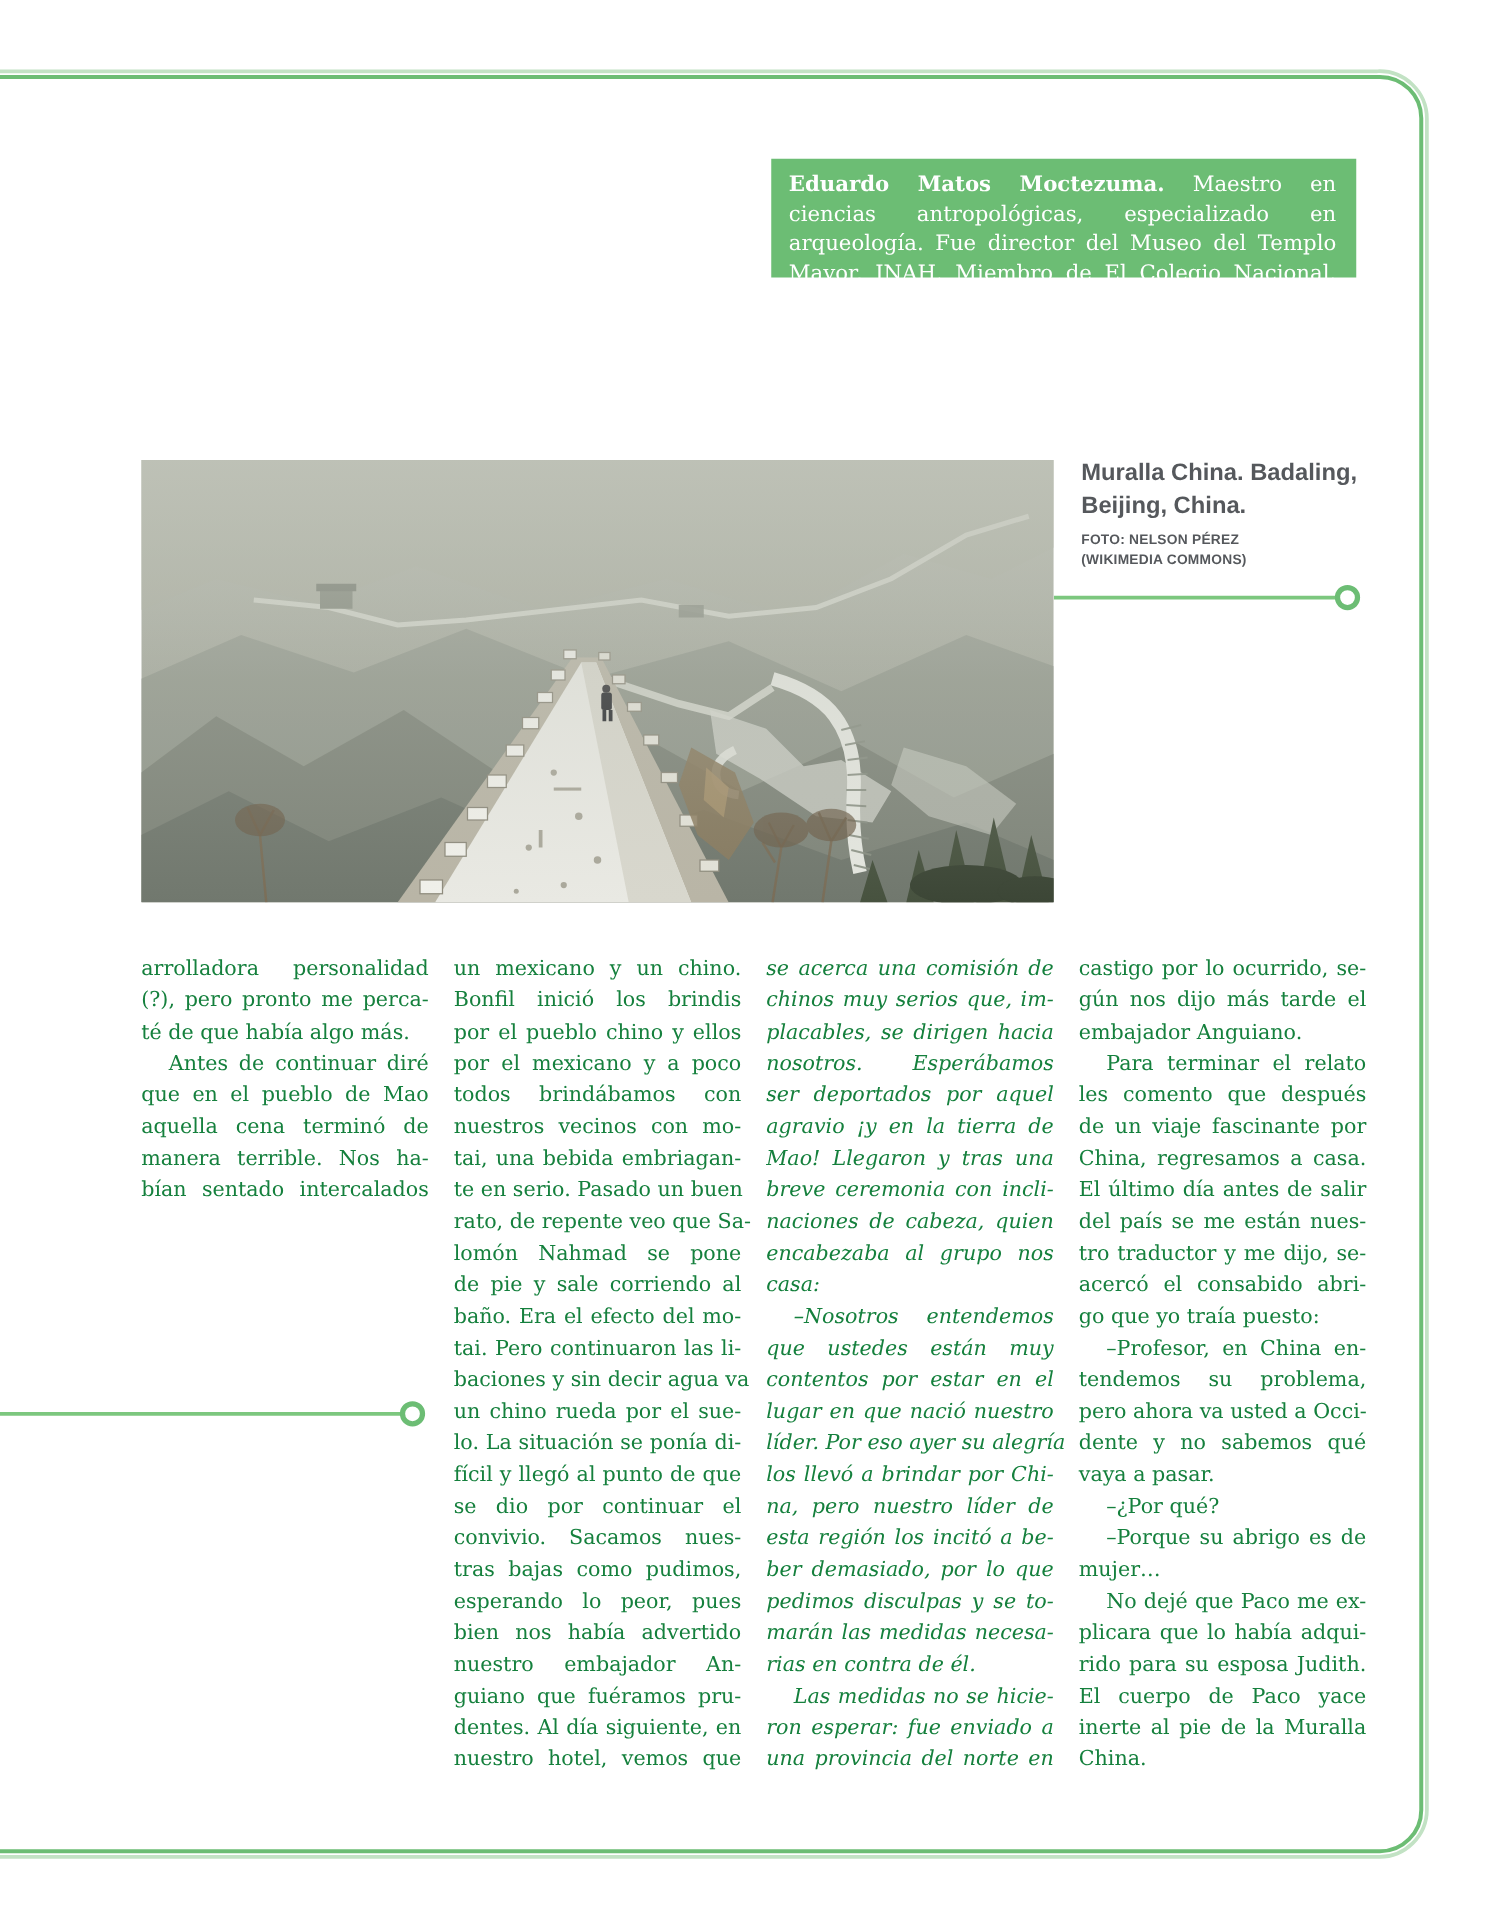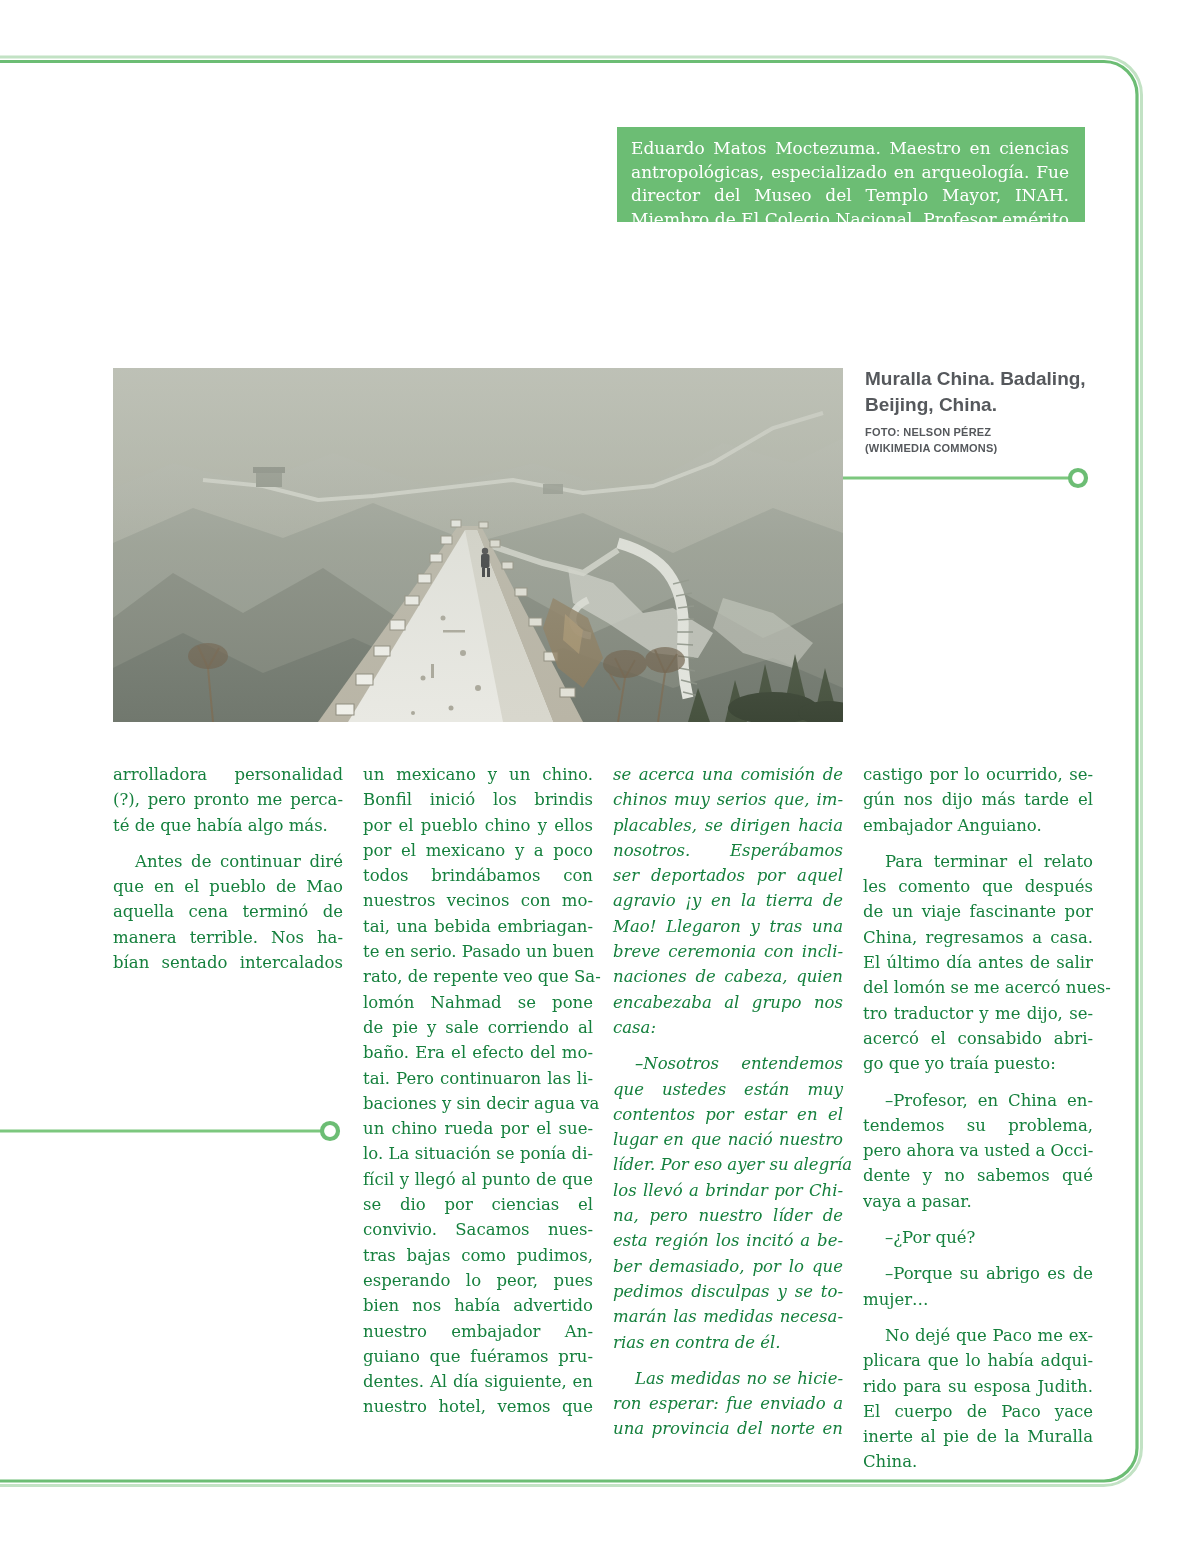--- a/index.html
+++ b/index.html
@@ -9,21 +9,21 @@
   }
   
   #frame { position:absolute; left:0; top:0; width:1200px; height:1543px; pointer-events:none; }
 
   
   #author-box {
     position:absolute; left:617px; top:127px; width:468px; height:95px;
     box-sizing:border-box; padding:10px 16px 10px 14px;
     color:#ffffff; font-size:17px; line-height:23.6px; text-align:justify;
   }
-  #author-box b { font-weight:normal; }
+  #author-box b { font-weight:bold; }
 
   
   #photo-wrap { position:absolute; left:113px; top:368px; width:730px; height:354px; overflow:hidden; }
 
   
   #photo-caption {
     position:absolute; left:865px; top:366px; width:230px;
     font-family:"Liberation Sans", sans-serif; color:#55585c;
     font-size:19px; line-height:26px;font-weight:bold;
   }
@@ -40,21 +40,21 @@
   }
 
   
   .col {
     position:absolute; top:762px; width:230px; color:#15803d;
     font-size:16.5px; line-height:25.3px;
   }
   #col-0 { left:113px; } #col-1 { left:363px; } #col-2 { left:613px;font-style:italic; } #col-3 { left:863px; }
   .ln { text-align:justify; text-align-last:justify; height:25.3px; white-space:nowrap; }
   .ln.end { text-align-last:left; }
-  .ln.ind { text-indent:22px;margin-top:11px; }
+  .ln.ind { text-indent:22px; }
 
   
   .rule { position:absolute; pointer-events:none; }
 </style>
 </head>
 <body>
 
 <div id="page">
 
   <svg id="frame" width="1200" height="1543" viewBox="0 0 1200 1543">
@@ -228,21 +228,21 @@
       <div class="ln">te en serio. Pasado un buen</div>
       <div class="ln">rato, de repente veo que Sa-</div>
       <div class="ln">lomón Nahmad se pone</div>
       <div class="ln">de pie y sale corriendo al</div>
       <div class="ln">baño. Era el efecto del mo-</div>
       <div class="ln">tai. Pero continuaron las li-</div>
       <div class="ln">baciones y sin decir agua va</div>
       <div class="ln">un chino rueda por el sue-</div>
       <div class="ln">lo. La situación se ponía di-</div>
       <div class="ln">fícil y llegó al punto de que</div>
-      <div class="ln">se dio por ciencias el</div>
+      <div class="ln">se dio por continuar el</div>
       <div class="ln">convivio. Sacamos nues-</div>
       <div class="ln">tras bajas como pudimos,</div>
       <div class="ln">esperando lo peor, pues</div>
       <div class="ln">bien nos había advertido</div>
       <div class="ln">nuestro embajador An-</div>
       <div class="ln">guiano que fuéramos pru-</div>
       <div class="ln">dentes. Al día siguiente, en</div>
       <div class="ln">nuestro hotel, vemos que</div>
     </div>
   <div id="col-2" class="col">
@@ -275,21 +275,21 @@
     </div>
   <div id="col-3" class="col">
       <div class="ln">castigo por lo ocurrido, se-</div>
       <div class="ln">gún nos dijo más tarde el</div>
       <div class="ln end">embajador Anguiano.</div>
       <div class="ln ind">Para terminar el relato</div>
       <div class="ln">les comento que después</div>
       <div class="ln">de un viaje fascinante por</div>
       <div class="ln">China, regresamos a casa.</div>
       <div class="ln">El último día antes de salir</div>
-      <div class="ln">del lomón se me acercó nues-</div>
+      <div class="ln">del país se me están nues-</div>
       <div class="ln">tro traductor y me dijo, se-</div>
       <div class="ln">acercó el consabido abri-</div>
       <div class="ln end">go que yo traía puesto:</div>
       <div class="ln ind">–Profesor, en China en-</div>
       <div class="ln">tendemos su problema,</div>
       <div class="ln">pero ahora va usted a Occi-</div>
       <div class="ln">dente y no sabemos qué</div>
       <div class="ln end">vaya a pasar.</div>
       <div class="ln ind end">–¿Por qué?</div>
       <div class="ln ind">–Porque su abrigo es de</div>

